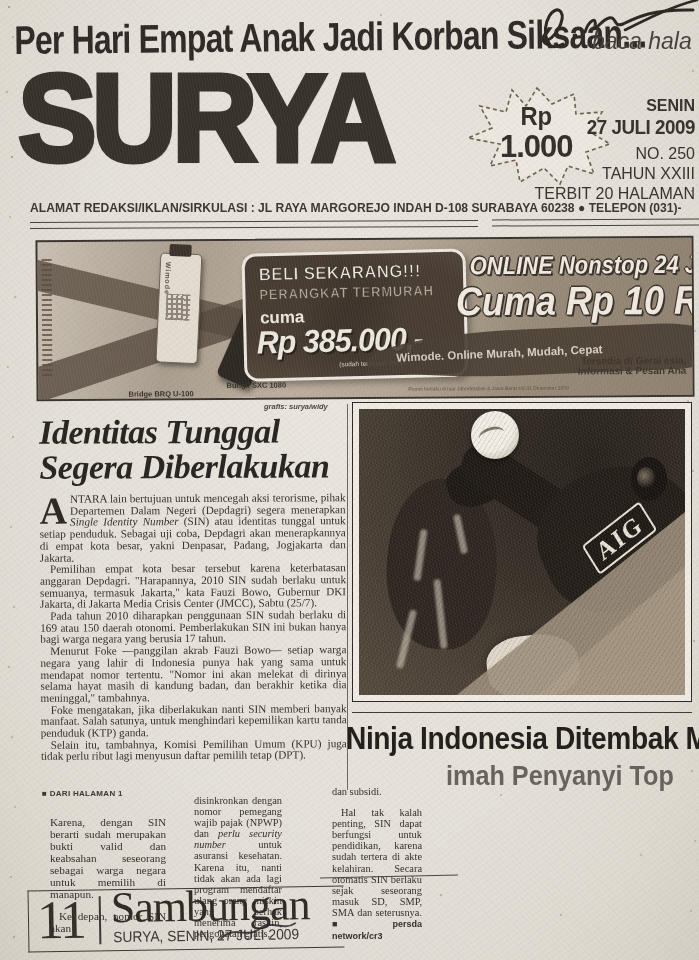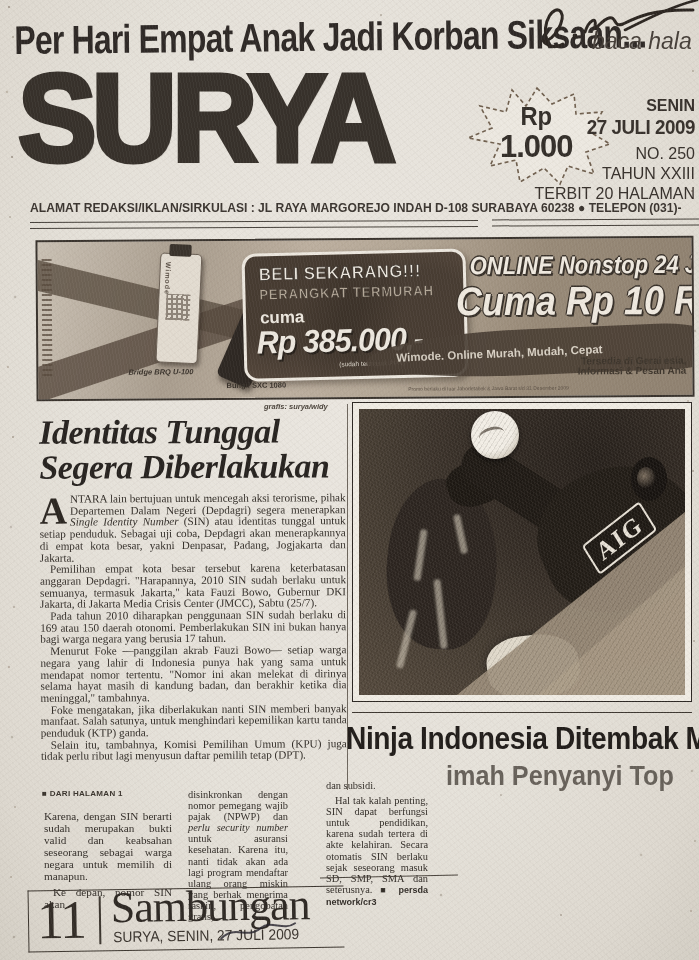--- a/index.html
+++ b/index.html
@@ -82,21 +82,21 @@
     text-shadow:1.5px 0 #39322b,-1.5px 0 #39322b,0 1.5px #39322b,0 -1.5px #39322b,2px 2px 0 #39322b;}
   #ad-online{position:absolute;left:432px;top:12px;font-size:25px;transform:scaleX(.88);transform-origin:left;}
   #ad-cuma10{position:absolute;left:418px;top:40px;font-size:40px;transform:scaleX(.9);transform-origin:left;}
   #swoosh{position:absolute;left:328px;top:90px;width:340px;height:46px;background:#4a3f35;
     border-radius:100% 30% 20% 100% / 120% 50% 30% 90%;transform:rotate(-2deg);opacity:.92;}
   #swoosh-tag{position:absolute;left:30px;top:17px;font-weight:bold;font-size:11.5px;color:#ded7cb;white-space:nowrap;}
   #ad-avail{position:absolute;right:6px;top:118px;text-align:right;font-weight:bold;font-size:10px;
     line-height:10px;color:#3d352c;}
   #ad-disclaimer{position:absolute;left:290px;top:146px;width:320px;text-align:center;font-size:5px;color:#5c5146;}
   .dev-label{position:absolute;font-weight:bold;font-size:7.5px;color:#39322b;}
-  #dev-label-1{left:90px;top:126px;font-style:italic;}
+  #dev-label-1{left:90px;top:148px;}
   #dev-label-2{left:188px;top:140px;text-align:right;}
 
   
   #credit{left:264px;top:402px;font-style:italic;font-weight:bold;font-size:7.5px;color:#4b443c;}
   #col-divider{left:347px;top:404px;width:1.2px;height:386px;background:#6d665d;}
   #article{left:40px;top:414px;width:306px;transform:rotate(-0.3deg);}
   #article h1{margin:0;font-family:"Liberation Serif",serif;font-style:italic;font-weight:bold;
     font-size:34px;line-height:35px;letter-spacing:-0.5px;color:#272320;}
   #article .body{margin-top:9px;font-family:"Liberation Serif",serif;font-size:11.2px;
     line-height:11.7px;text-align:justify;color:#332e29;}
@@ -154,21 +154,21 @@
   #ninja-line1{left:346px;top:720px;font-weight:bold;font-size:32px;letter-spacing:-0.5px;
     color:#211d1a;transform:scaleX(.88);transform-origin:left top;white-space:nowrap;}
   #ninja-line2{left:446px;top:760px;font-weight:bold;font-size:28px;color:#5a544d;opacity:.9;
     transform:scaleX(.9);transform-origin:left top;white-space:nowrap;}
 
   
   #cont-heading{left:40px;top:748px;font-family:"Liberation Serif",serif;font-style:italic;
     font-weight:bold;font-size:31px;color:#2a2521;letter-spacing:-0.5px;}
   #cont-kicker{left:42px;top:789px;font-weight:bold;font-size:8px;color:#3a342d;letter-spacing:.3px;}
   .cont-col{font-family:"Liberation Serif",serif;text-align:justify;color:#332e29;}
-  .cont-col p{margin:4px;text-indent:9px;}
+  .cont-col p{margin:10px;text-indent:9px;}
   .cont-col p.first{text-indent:0;}
   #cont-col1{left:40px;top:806px;width:136px;font-size:11.2px;line-height:12px;}
   #cont-col2{left:184px;top:785px;width:108px;font-size:10.4px;line-height:11.1px;}
   #cont-col3{left:322px;top:776px;width:110px;font-size:10.4px;line-height:11.1px;}
   .sig{font-weight:bold;font-family:"Liberation Sans",sans-serif;font-size:9px;}
   #end-rule{left:320px;top:876px;width:138px;border-top:1.3px solid #4a443d;transform:rotate(-1.2deg);}
 
   
   #footer{left:28px;top:888px;width:316px;height:62px;border-top:1.6px solid #3c362f;
     border-left:1.6px solid #3c362f;border-bottom:1.6px solid #3c362f;transform:rotate(-0.9deg);

